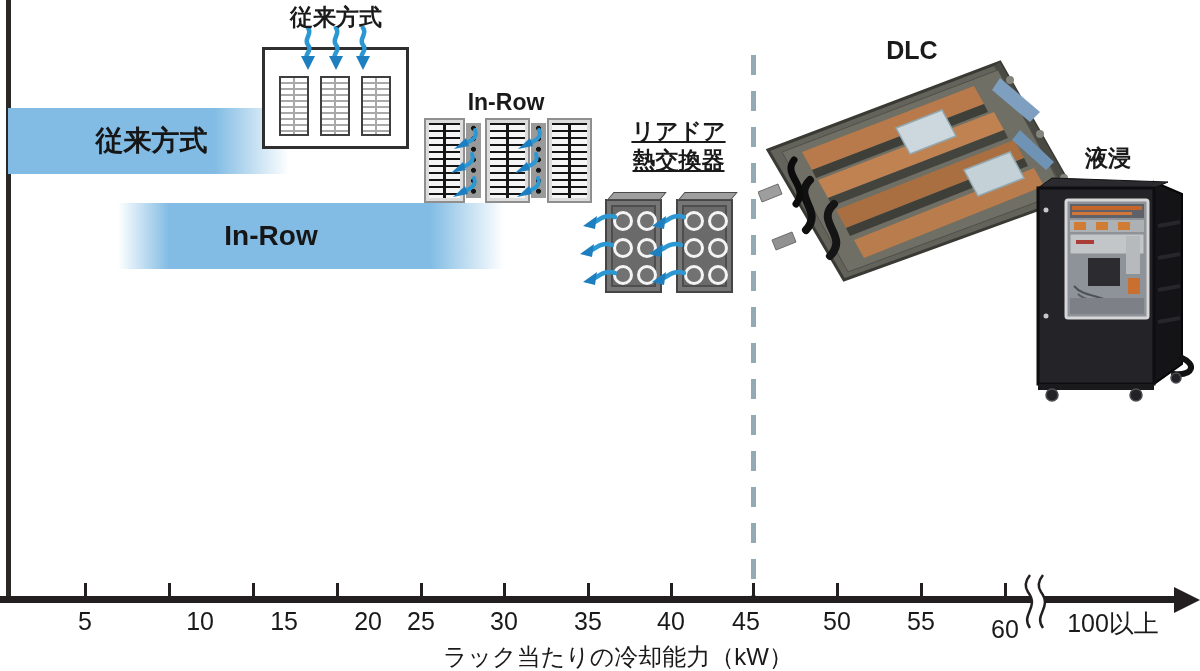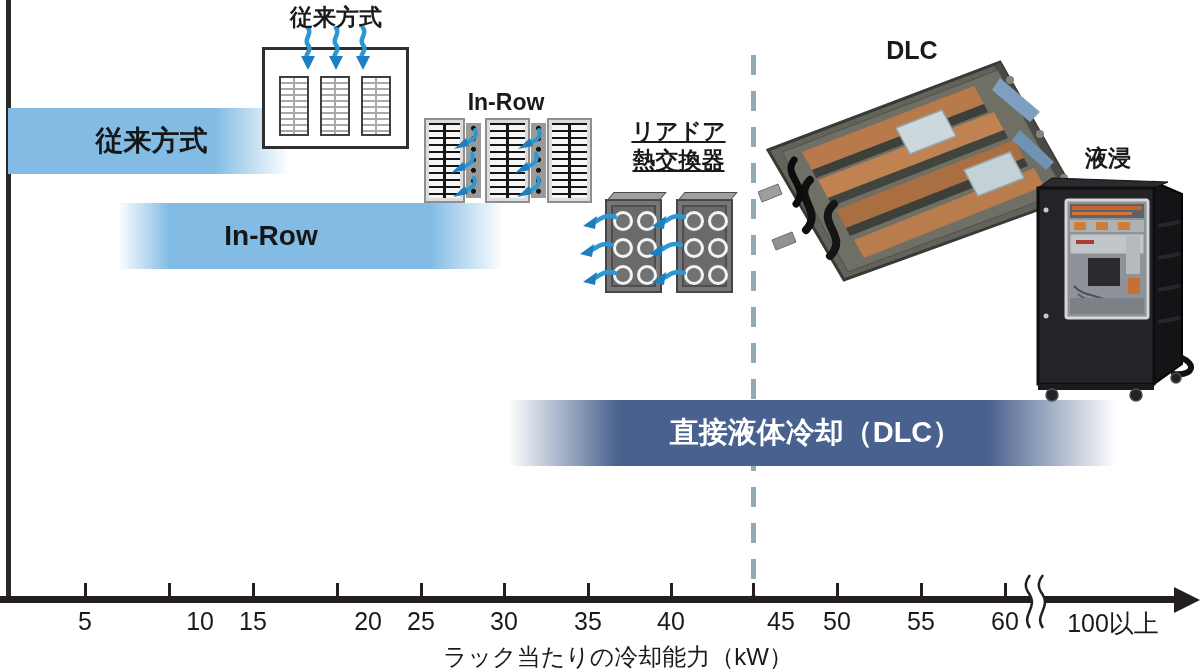--- a/index.html
+++ b/index.html
@@ -80,23 +80,20 @@
     </defs>
   </svg>
 
   <div class="abs limit"></div>
 
   <div class="abs bar bar-light bg-conv" style="left:8px;top:108px;width:287px;">
     <span>従来方式</span>
   </div>
   <div class="abs bar bar-light bg-inrow" style="left:118px;top:203px;width:390px;">
     <span style="padding-right:84px;">In-Row</span>
-  </div>
-  <div class="abs bar bar-dark bg-dark" style="left:508px;top:400px;width:615px;">
-    <span>直接液体冷却（DLC）</span>
   </div>
 
   <div class="abs cap" style="left:276px;top:3px;width:120px;">従来方式</div>
   <div class="abs convbox">
     <div class="rackA" style="left:14px;"></div>
     <div class="rackA" style="left:55px;"></div>
     <div class="rackA" style="left:96px;"></div>
   </div>
   <svg class="abs arrow" style="left:300px;top:26px;" width="16" height="44">
       <use href="#sym-wave-down"></use>
@@ -248,30 +245,30 @@
   <div class="abs tick" style="left:419.5px;"></div>
   <div class="abs tick" style="left:502.5px;"></div>
   <div class="abs tick" style="left:586.5px;"></div>
   <div class="abs tick" style="left:669.5px;"></div>
   <div class="abs tick" style="left:751.5px;"></div>
   <div class="abs tick" style="left:835.5px;"></div>
   <div class="abs tick" style="left:919.5px;"></div>
   <div class="abs tick" style="left:1003.5px;"></div>
   <div class="abs tlab" style="left:40px;">5</div>
   <div class="abs tlab" style="left:124px;text-align:right;">10</div>
-  <div class="abs tlab" style="left:208px;">15</div>
+  <div class="abs tlab" style="left:208px;text-align:right;">15</div>
   <div class="abs tlab" style="left:292px;text-align:right;">20</div>
   <div class="abs tlab" style="left:376px;">25</div>
   <div class="abs tlab" style="left:459px;">30</div>
   <div class="abs tlab" style="left:543px;">35</div>
   <div class="abs tlab" style="left:626px;">40</div>
-  <div class="abs tlab" style="left:736px;">45</div>
+  <div class="abs tlab" style="left:701px;">45</div>
   <div class="abs tlab" style="left:792px;">50</div>
   <div class="abs tlab" style="left:876px;">55</div>
-  <div class="abs tlab" style="left:960px;">60</div>
+  <div class="abs tlab" style="left:960px;margin-top:8px;">60</div>
   <div class="abs tlab" style="left:1048px;width:130px;">100以上</div>
   <svg class="abs xbreak" width="44" height="56" viewBox="0 0 44 56">
     <path d="M14,54 C4,40 24,34 12,18 C8,12 10,6 14,1 L27,1 C23,6 21,12 25,18 C37,34 17,40 27,54 Z" fill="#ffffff"></path>
     <path d="M14,54 C4,40 24,34 12,18 C8,12 10,6 14,1" fill="none" stroke="#231f20" stroke-width="2.5"></path>
     <path d="M27,54 C17,40 37,34 25,18 C21,12 23,6 27,1" fill="none" stroke="#231f20" stroke-width="2.5"></path>
   </svg>
   <div class="abs axistitle">ラック当たりの冷却能力（kW）</div>
 
 </div>
 

